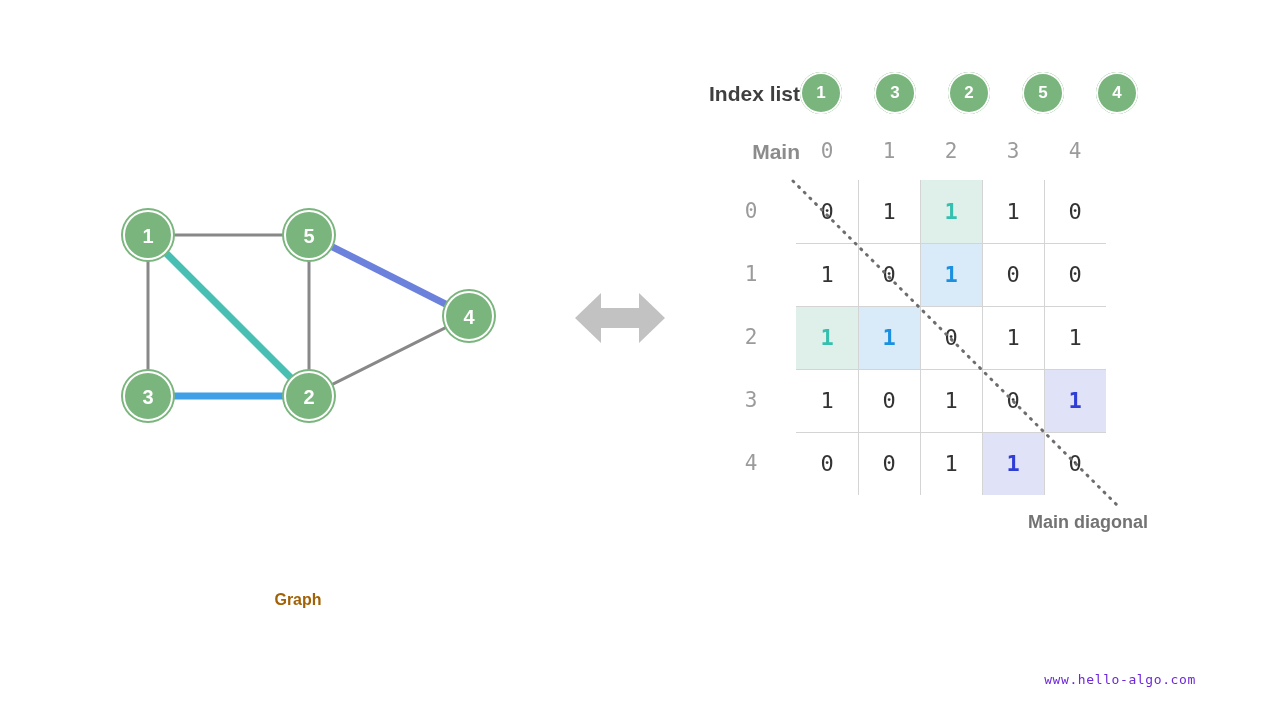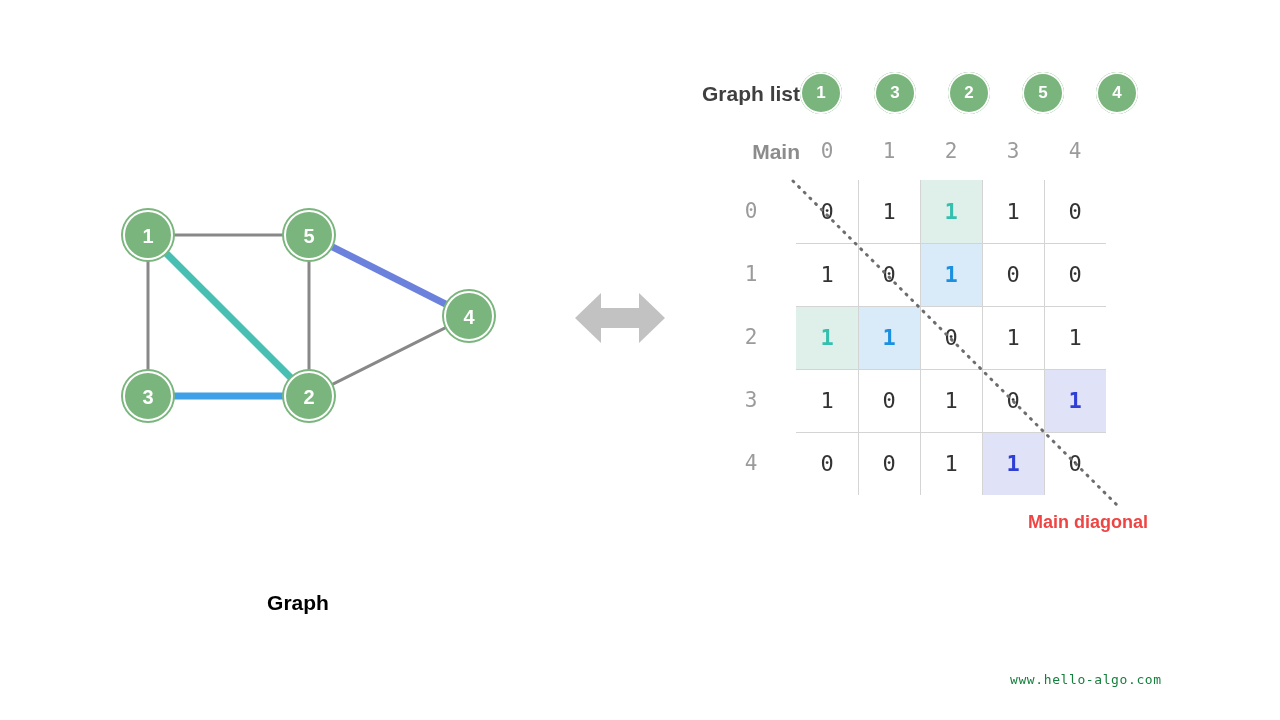--- a/index.html
+++ b/index.html
@@ -72,36 +72,36 @@
   .cell.hl-purple{background:#e0e2f7;color:#2f3fd6;font-weight:700;}
 
   .gline{position:absolute;background:#d4d4d4;}
   .gline.h{height:1px;left:0;width:310px;}
   .gline.v{width:1px;top:0;height:315px;}
 
   #diag-svg{position:absolute;left:148px;top:176px;pointer-events:none;}
 
   #main-diagonal-label{
     position:absolute;left:388px;top:512px;
-    font-size:18px;font-weight:700;color:#ef4444;white-space:nowrap;
+    font-size:18px;font-weight:700;color:#737373;white-space:nowrap;
   }
 
   
   .caption{
     position:absolute;
-    font-size:21px;font-weight:700;color:#000000;
+    font-size:16px;font-weight:700;color:#a16207;
     white-space:nowrap;text-align:center;
   }
   #caption-graph{left:198px;top:591px;width:200px;}
 
   #watermark{
     position:absolute;left:1010px;top:672px;width:220px;
-    text-align:left;
+    text-align:center;
     font-family:"DejaVu Sans Mono","Liberation Mono",monospace;
-    font-size:13px;color:#15803d;letter-spacing:0.6px;
+    font-size:13px;color:#6d28d9;letter-spacing:0.6px;
   }
 </style>
 </head>
 <body>
 
 <div id="stage">
 
   <div id="graph-panel">
     <svg id="graph-svg" width="500" height="320">
       <g id="graph-edges">
@@ -150,21 +150,21 @@
   </div>
 
   <div id="arrow-wrap">
     <svg width="90" height="60" viewBox="0 0 90 60">
       <polygon points="0,30 26,5 26,20 64,20 64,5 90,30 64,55 64,40 26,40 26,55" fill="#c2c2c2"></polygon>
     </svg>
   </div>
 
   <div id="matrix-panel">
 
-    <div class="row-head" id="vertex-list-label">Graph list</div>
+    <div class="row-head" id="vertex-list-label">Index list</div>
     <div id="vertex-list">
         <div class="vnode">
           <span>1</span>
         </div>
         <div class="vnode">
           <span>3</span>
         </div>
         <div class="vnode">
           <span>2</span>
         </div>

